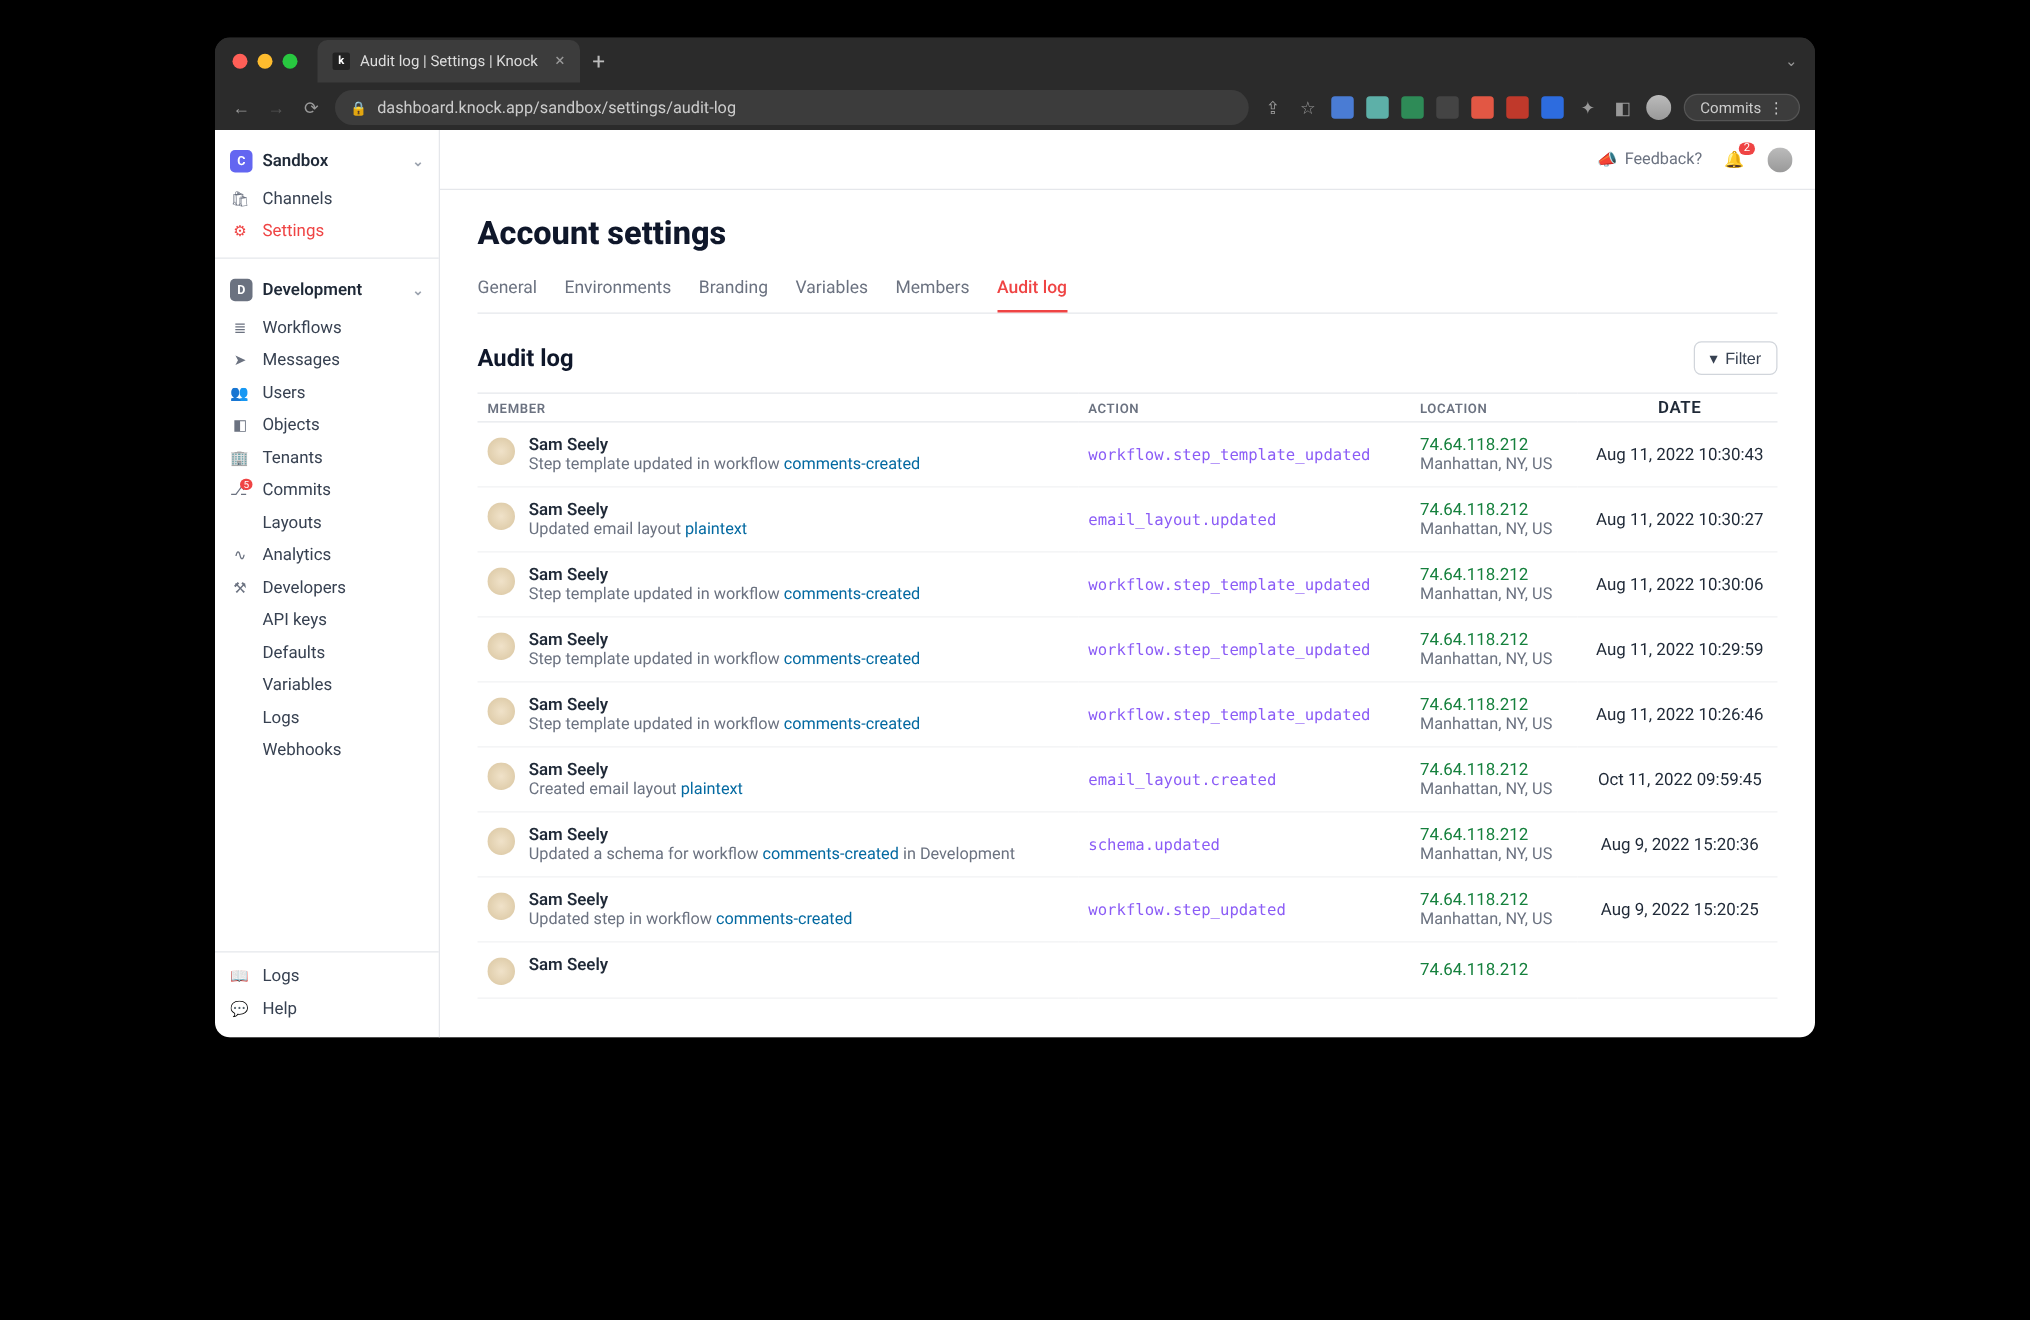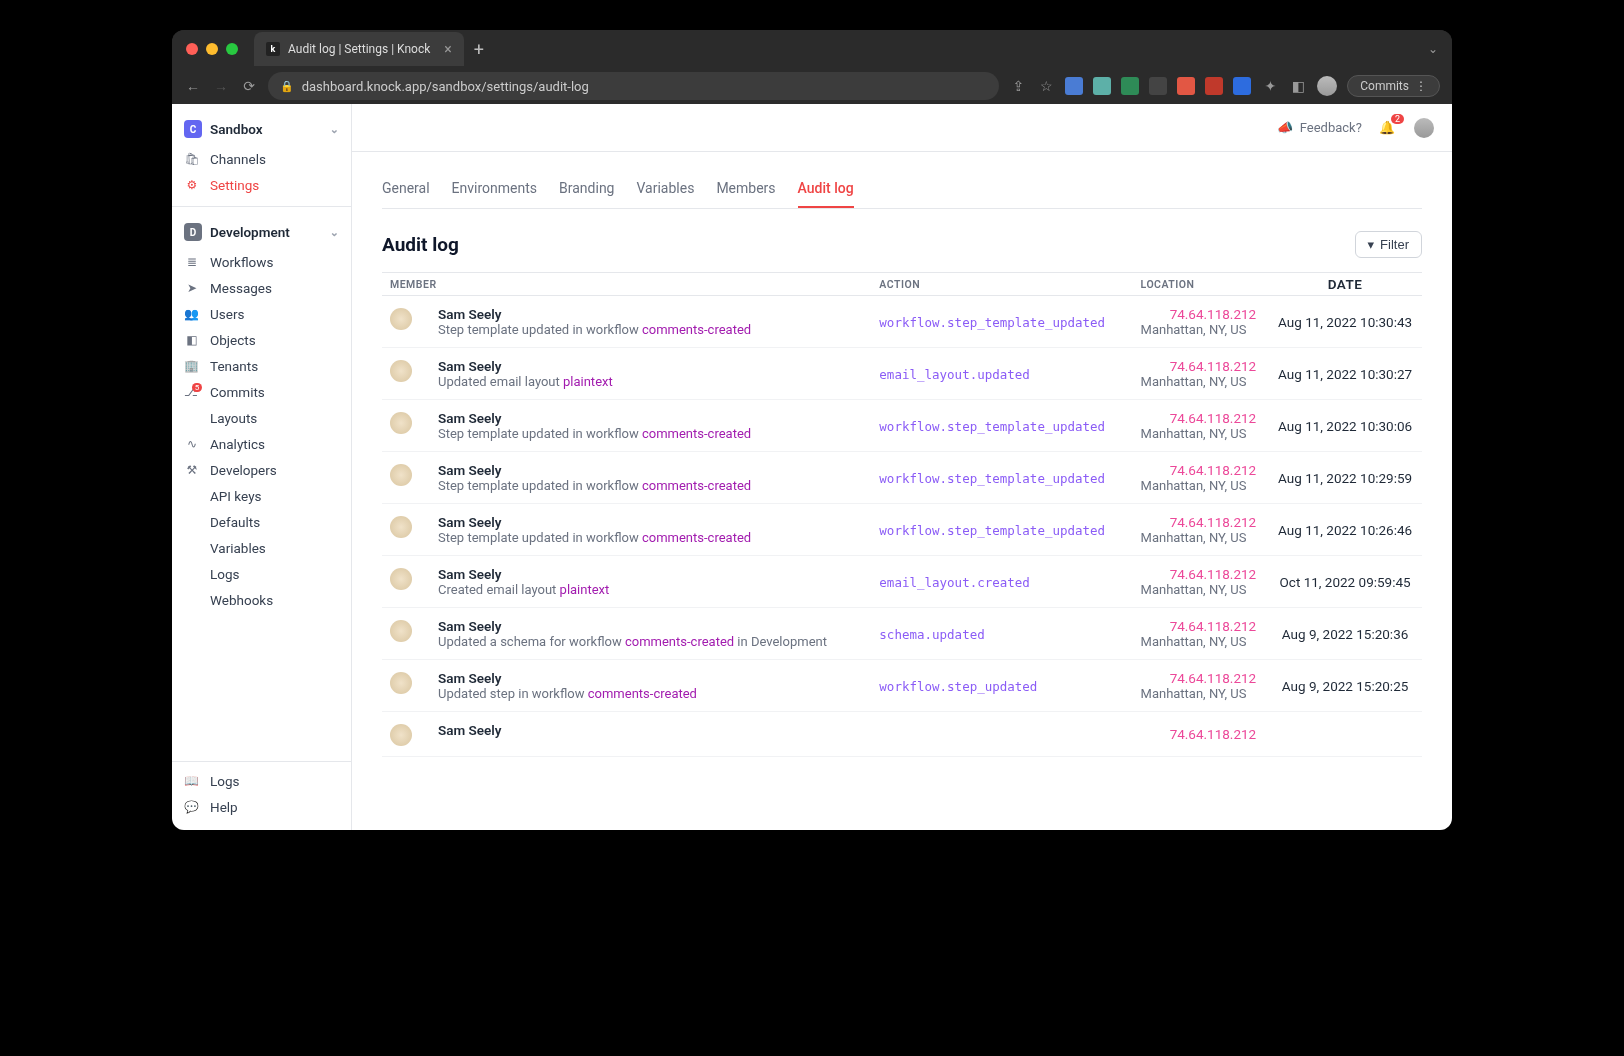--- a/index.html
+++ b/index.html
@@ -190,27 +190,27 @@
   border-bottom:1px solid #e5e7eb;
 }
 th.date-col, td.date-col { text-align: center; }
 td {
   padding: 10px 8px;
   border-bottom:1px solid #f1f2f4;
   font-size: 13.5px;
   color:#374151;
   vertical-align: middle;
 }
-.member-cell { display:flex; gap:26px; }
+.member-cell { display:flex; gap:11px; }
 .avatar-row { width:22px;height:22px;border-radius:50%; background:#e5d5b5; flex-shrink:0; margin-top:2px; background-image: radial-gradient(#f0e2c9,#d9c59f);}
 .member-name { font-weight:600; color:#1f2937; font-size:13.5px;}
 .member-desc { font-size:13px; color:#6b7280; }
-.member-desc .hl { color:#a21caf; }
+.member-desc .hl { color:#0369a1; }
 .action-code { font-family: ui-monospace,Menlo,monospace; font-size:12.5px; color:#8b5cf6; }
-.loc-ip { color:#ec4899; font-size:13.5px;text-align:right;}
+.loc-ip { color:#15803d; font-size:13.5px;}
 .loc-place { color:#6b7280; font-size:13px; }
 .date-col { color:#1f2937; font-size:13.5px; white-space: nowrap; padding-right: 4px;}
 </style>
 </head>
 <body>
 
 <div class="browser-frame">
   <div class="title-bar">
     <div class="traffic">
       <div class="dot red"></div>
@@ -354,20 +354,21 @@
           <span>Feedback?</span>
         </div>
         <div class="bell">
           <span>🔔</span>
           <span class="badge">2</span>
         </div>
         <div class="avatar-sm"></div>
       </div>
 
       <div class="content">
+        <h1 class="page-title">Account settings</h1>
         <div class="tabs" id="tabs">
             <div class="t">General</div>
             <div class="t">Environments</div>
             <div class="t">Branding</div>
             <div class="t">Variables</div>
             <div class="t">Members</div>
             <div class="t active">Audit log</div>
           </div>
         <div class="section-head">
           <h2>Audit log</h2>

